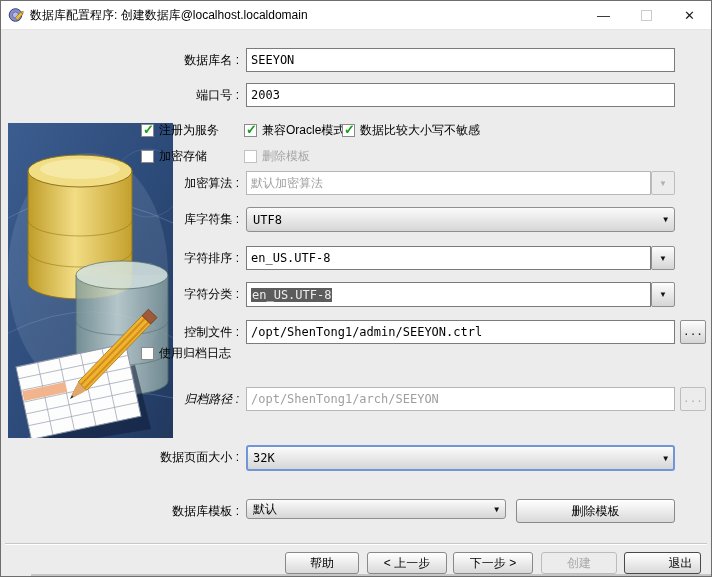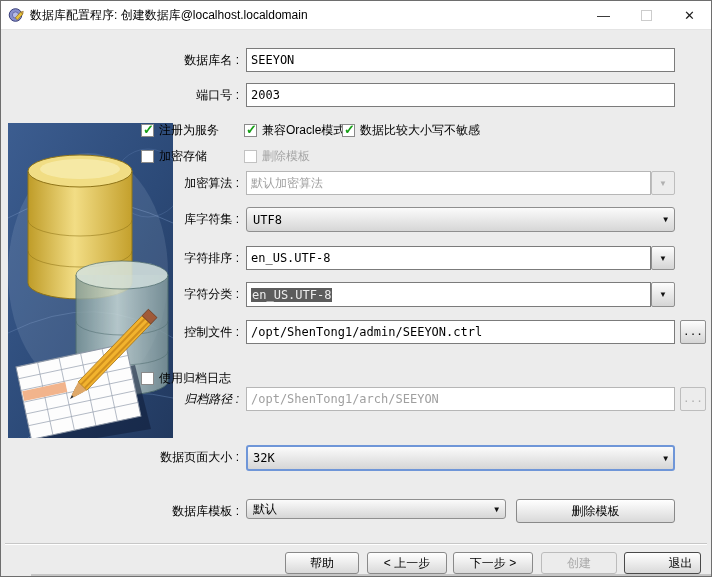--- a/index.html
+++ b/index.html
@@ -221,21 +221,21 @@
   <div class="sq-btn" style="left:650px;top:281px;width:24px;height:25px;">
     <span>▼</span>
   </div>
 
   <div class="flabel" style="top:319px;">控制文件 :</div>
   <div class="tfield" style="left:245px;top:319px;width:429px;height:24px;">
     <span>/opt/ShenTong1/admin/SEEYON.ctrl</span>
   </div>
   <div class="sq-btn dots" style="left:679px;top:319px;width:26px;height:24px;">...</div>
 
-  <div class="checkbox unchecked" style="left:140px;top:369px;">
+  <div class="checkbox unchecked" style="left:140px;top:344px;">
     <span class="box"></span>
     <span>使用归档日志</span>
   </div>
 
   <div class="flabel" style="top:386px;font-style:italic;">归档路径 :</div>
   <div class="tfield disabled" style="left:245px;top:386px;width:429px;height:24px;">
     <span>/opt/ShenTong1/arch/SEEYON</span>
   </div>
   <div class="sq-btn disabled dots" style="left:679px;top:386px;width:26px;height:24px;">...</div>
 

